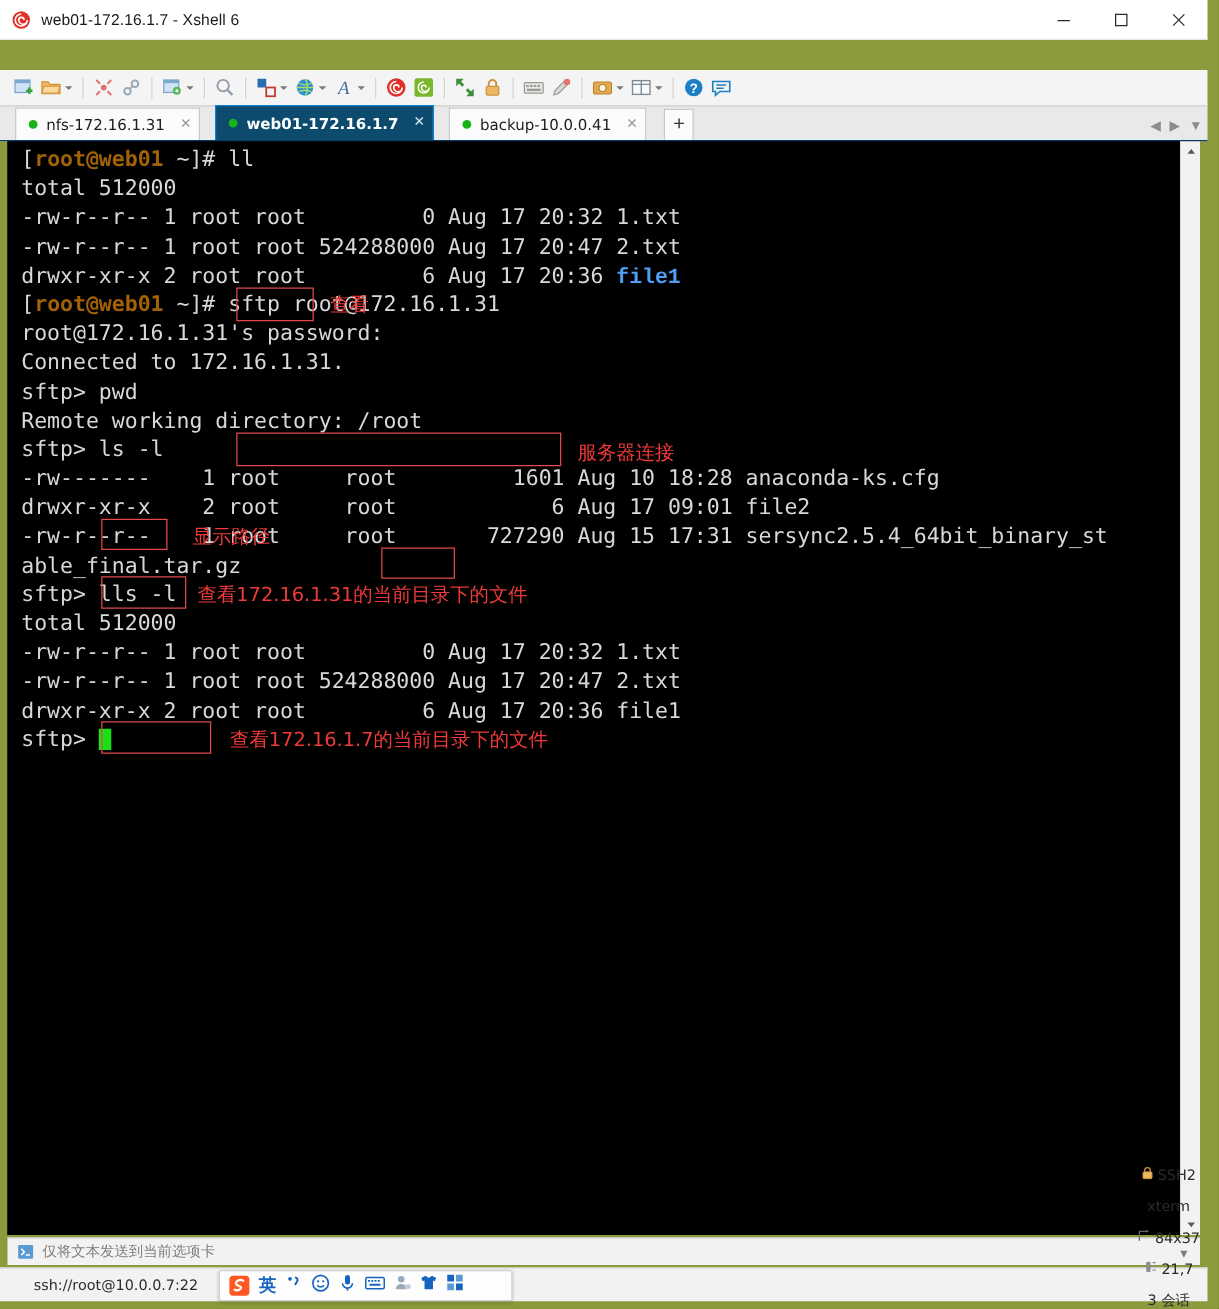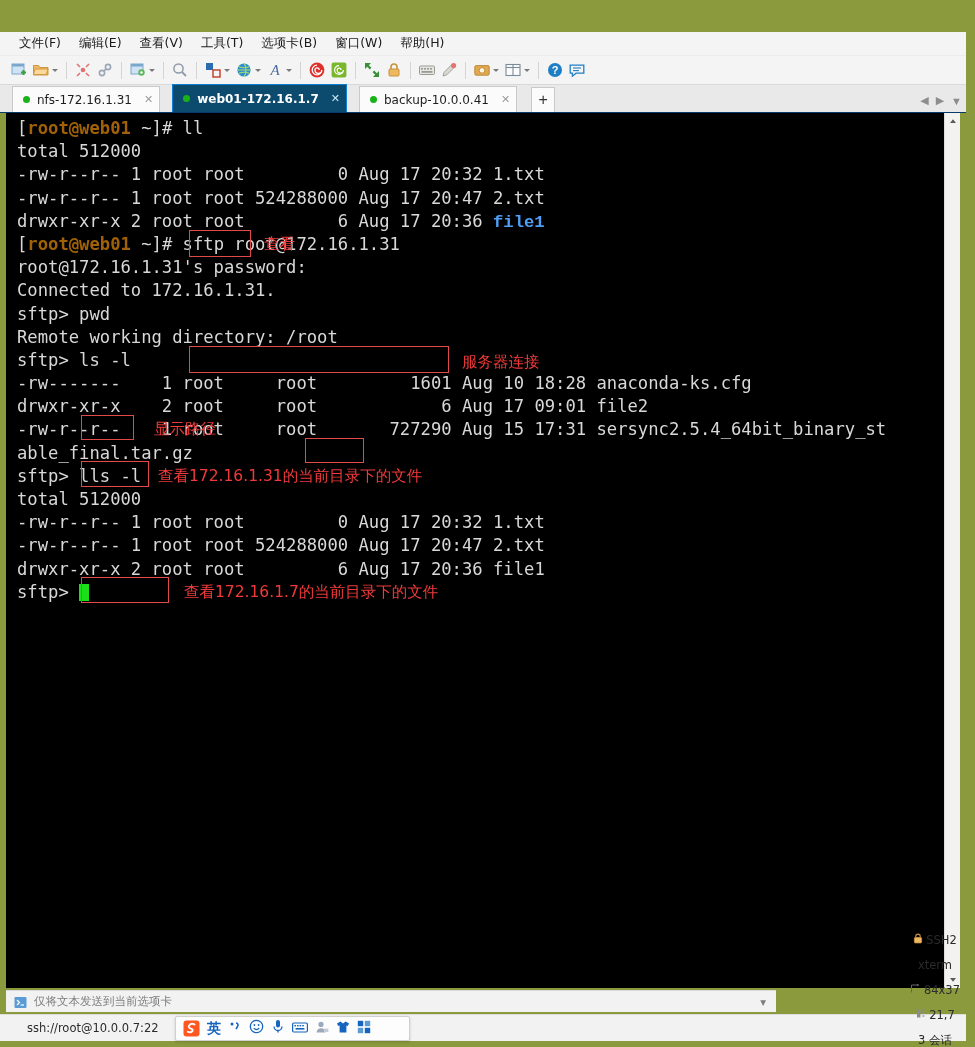--- a/index.html
+++ b/index.html
@@ -189,21 +189,21 @@
   .vsb-btn {
     width: 16px; height: 16px;
     display: flex; align-items: center; justify-content: center;
   }
   .vsb-btn svg { display: block; }
   .vsb-down { position: absolute; bottom: 0; left: 0; }
 
   
   .sendbar {
     position: absolute; left: 6px; top: 990px;
-    width: 770px; height: 22px;
+    width: 954px; height: 22px;
     background: #f2f2f2;
     border-top: 1px solid #d9d9d9;
     display: flex; align-items: center;
     padding-left: 8px;
   }
   .send-ico { width: 13px; height: 13px; margin-right: 7px; flex: none; }
   .send-text {
     font-size: 11.5px; color: #7d7d7d;
     font-family: "DejaVu Sans", "Liberation Sans", sans-serif;
   }
@@ -246,30 +246,48 @@
   .ime-cn {
     font-size: 14px; color: #1565c0; font-weight: bold;
     font-family: "DejaVu Sans", sans-serif;
   }
 </style>
 </head>
 <body>
 
 <div id="app">
 
-
-  <div class="menubar">
-    <div class="menu-item">文件(F)</div>
-    <div class="menu-item">编辑(E)</div>
-    <div class="menu-item">查看(V)</div>
-    <div class="menu-item">工具(T)</div>
-    <div class="menu-item">选项卡(B)</div>
-    <div class="menu-item">窗口(W)</div>
-    <div class="menu-item">帮助(H)</div>
+  <div class="titlebar">
+    <span class="app-icon">
+      <svg width="16" height="16" viewBox="0 0 16 16">
+        <circle cx="8" cy="8" r="7" fill="#e0302a"></circle>
+        <path d="M8 3.2a4.8 4.8 0 1 0 4.8 4.8 3.4 3.4 0 0 1-6.8 0 2.1 2.1 0 0 1 4.2 0" fill="none" stroke="#ffffff" stroke-width="1.3"></path>
+      </svg>
+    </span>
+    <span class="title-text">web01-172.16.1.7 - Xshell 6</span>
+    <div class="win-btns">
+      <div class="win-btn">
+        <svg width="12" height="12" viewBox="0 0 12 12">
+            <line x1="1" y1="6.5" x2="11" y2="6.5" stroke="#2b2b2b" stroke-width="1"></line>
+          </svg>
+      </div>
+      <div class="win-btn">
+        <svg width="12" height="12" viewBox="0 0 12 12">
+            <rect x="1.5" y="1.5" width="9" height="9" fill="none" stroke="#2b2b2b" stroke-width="1"></rect>
+          </svg>
+      </div>
+      <div class="win-btn">
+        <svg width="12" height="12" viewBox="0 0 12 12">
+            <line x1="1.5" y1="1.5" x2="10.5" y2="10.5" stroke="#2b2b2b" stroke-width="1"></line>
+            <line x1="10.5" y1="1.5" x2="1.5" y2="10.5" stroke="#2b2b2b" stroke-width="1"></line>
+          </svg>
+      </div>
+    </div>
   </div>
+
 
   <div class="toolbar">
 
     <div class="tb-btn">
       <span class="tb-ico">
         <svg width="18" height="18" viewBox="0 0 18 18">
             <rect x="2" y="3" width="12" height="10" fill="#cfe3f4" stroke="#7ba7cd" stroke-width="1"></rect>
             <rect x="2" y="3" width="12" height="2.5" fill="#7ba7cd"></rect>
             <path d="M11 11.5h5M13.5 9v5" stroke="#3aa03a" stroke-width="2"></path>
           </svg>

